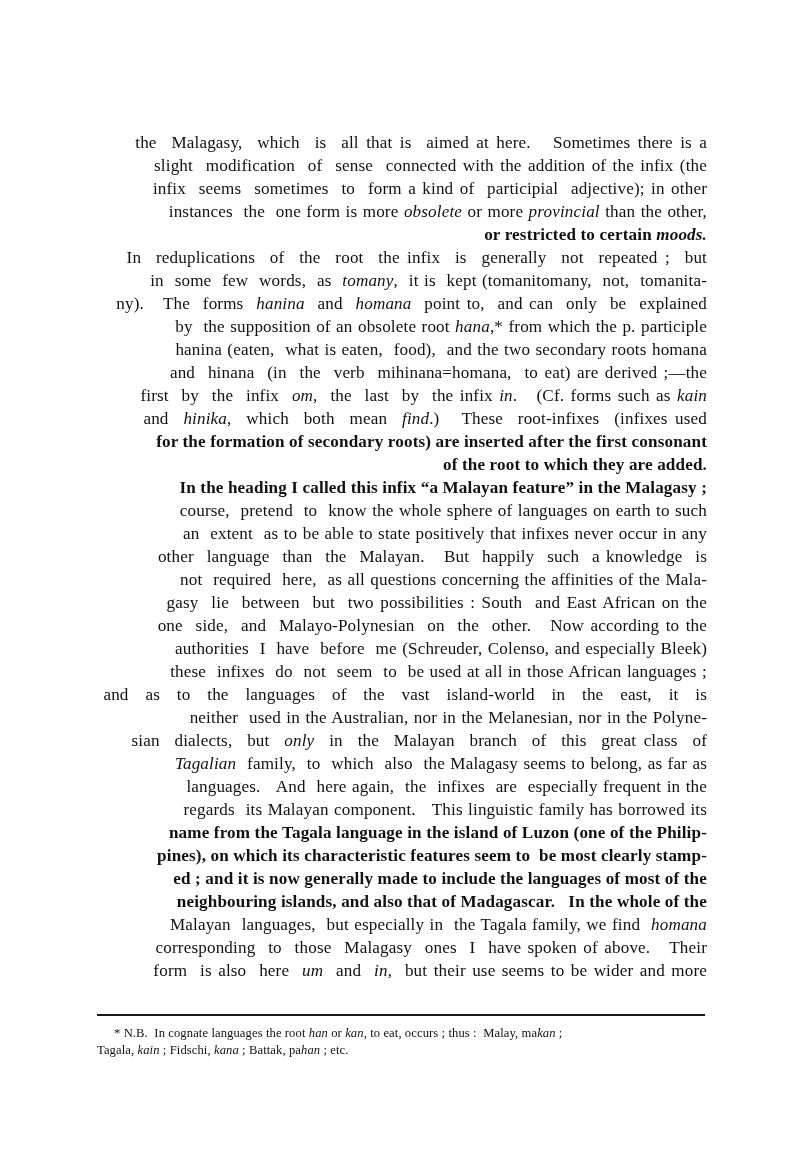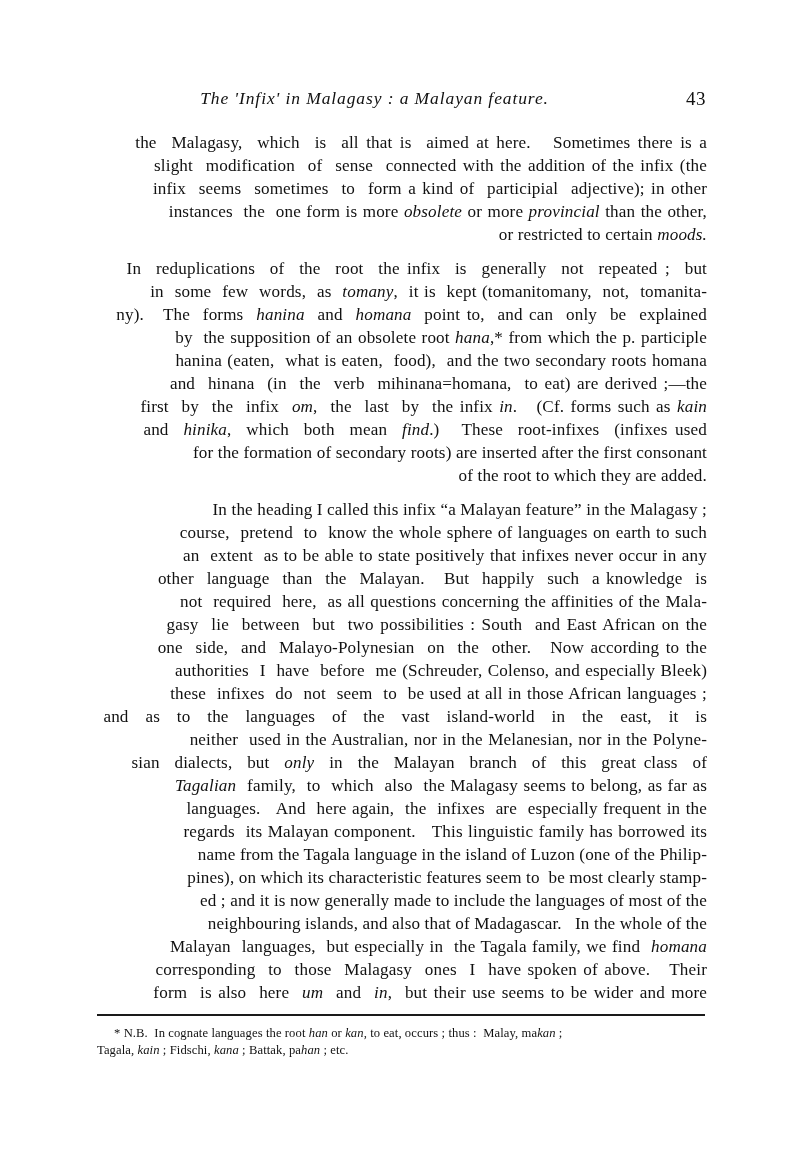--- a/index.html
+++ b/index.html
@@ -54,32 +54,31 @@
     left: 97px;
     top: 131px;
     width: 610px;
   }
   .para {
     margin: 0;
     padding: 0;
     text-align: right;
   }
   .para + .para {
-    margin-top: 11px;
   }
   .line {
     display: block;
     height: 23px;
     line-height: 23px;
     font-size: 17.1px;
     letter-spacing: 0.15px;
     white-space: pre;
   }
   
-  .line.j0  { word-spacing: 0px; }
+  .line.j0  { word-spacing: 0px; font-weight: bold; }
   .line.j1  { word-spacing: 1px; }
   .line.j2  { word-spacing: 2px; }
   .line.j3  { word-spacing: 3px; }
   .line.j4  { word-spacing: 4px; }
   .line.indent { padding-left: 22px; }
 
   i, .it { font-style: italic; }
 
   
   .footnote {
@@ -102,26 +101,20 @@
     letter-spacing: 0.1px;
     white-space: pre;
   }
   .footnote .fline.findent { padding-left: 17px; }
 </style>
 </head>
 <body>
 
 <div class="page">
 
-  <div class="running-head">
-    <div class="title">
-      <span>The 'Infix' in Malagasy : a Malayan feature.</span>
-    </div>
-    <div class="folio">43</div>
-  </div>
 
   <div class="textblock">
 
     <p class="para">
       <span class="line j3">the  Malagasy,  which  is  all that is  aimed at here.&nbsp;&nbsp; Sometimes there is a</span>
       <span class="line j2">slight  modification  of  sense  connected with the addition of the infix (the</span>
       <span class="line j2">infix  seems  sometimes  to  form a kind of  participial  adjective); in other</span>
       <span class="line j1">instances  the  one form is more <i>obsolete</i> or more <i>provincial</i> than the other,</span>
       <span class="line j0">or restricted to certain <i>moods.</i></span>
     </p>

